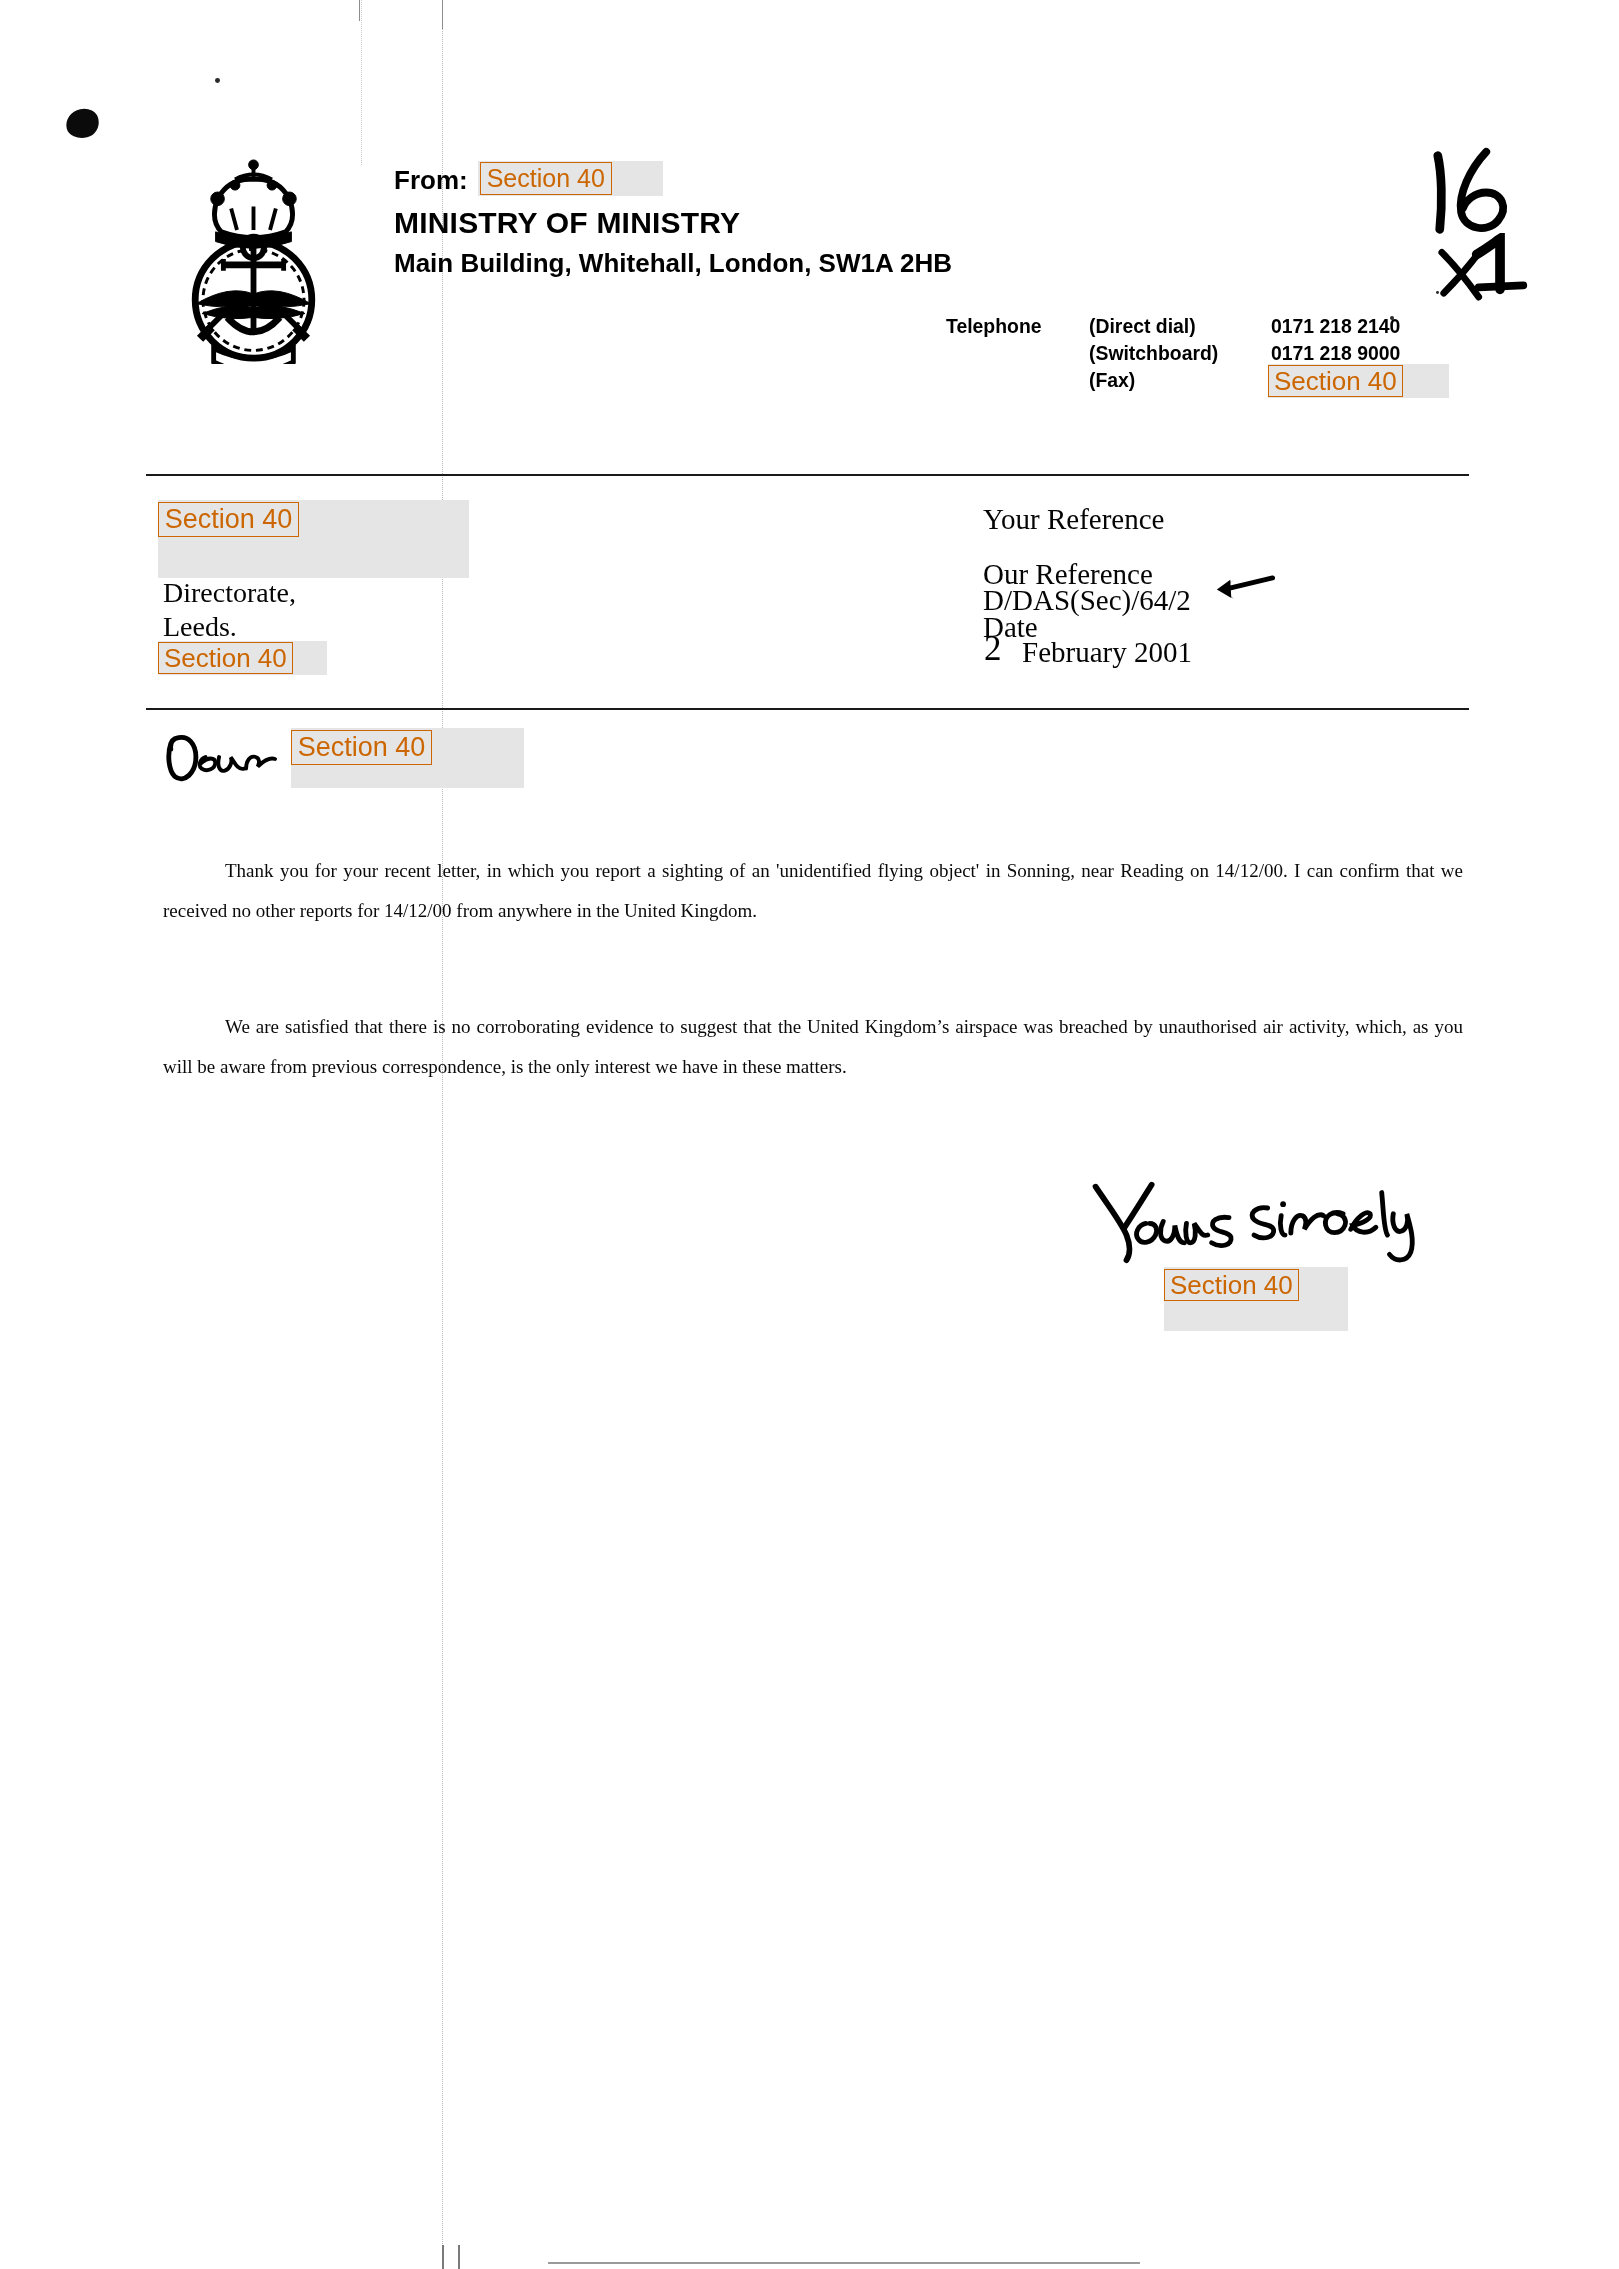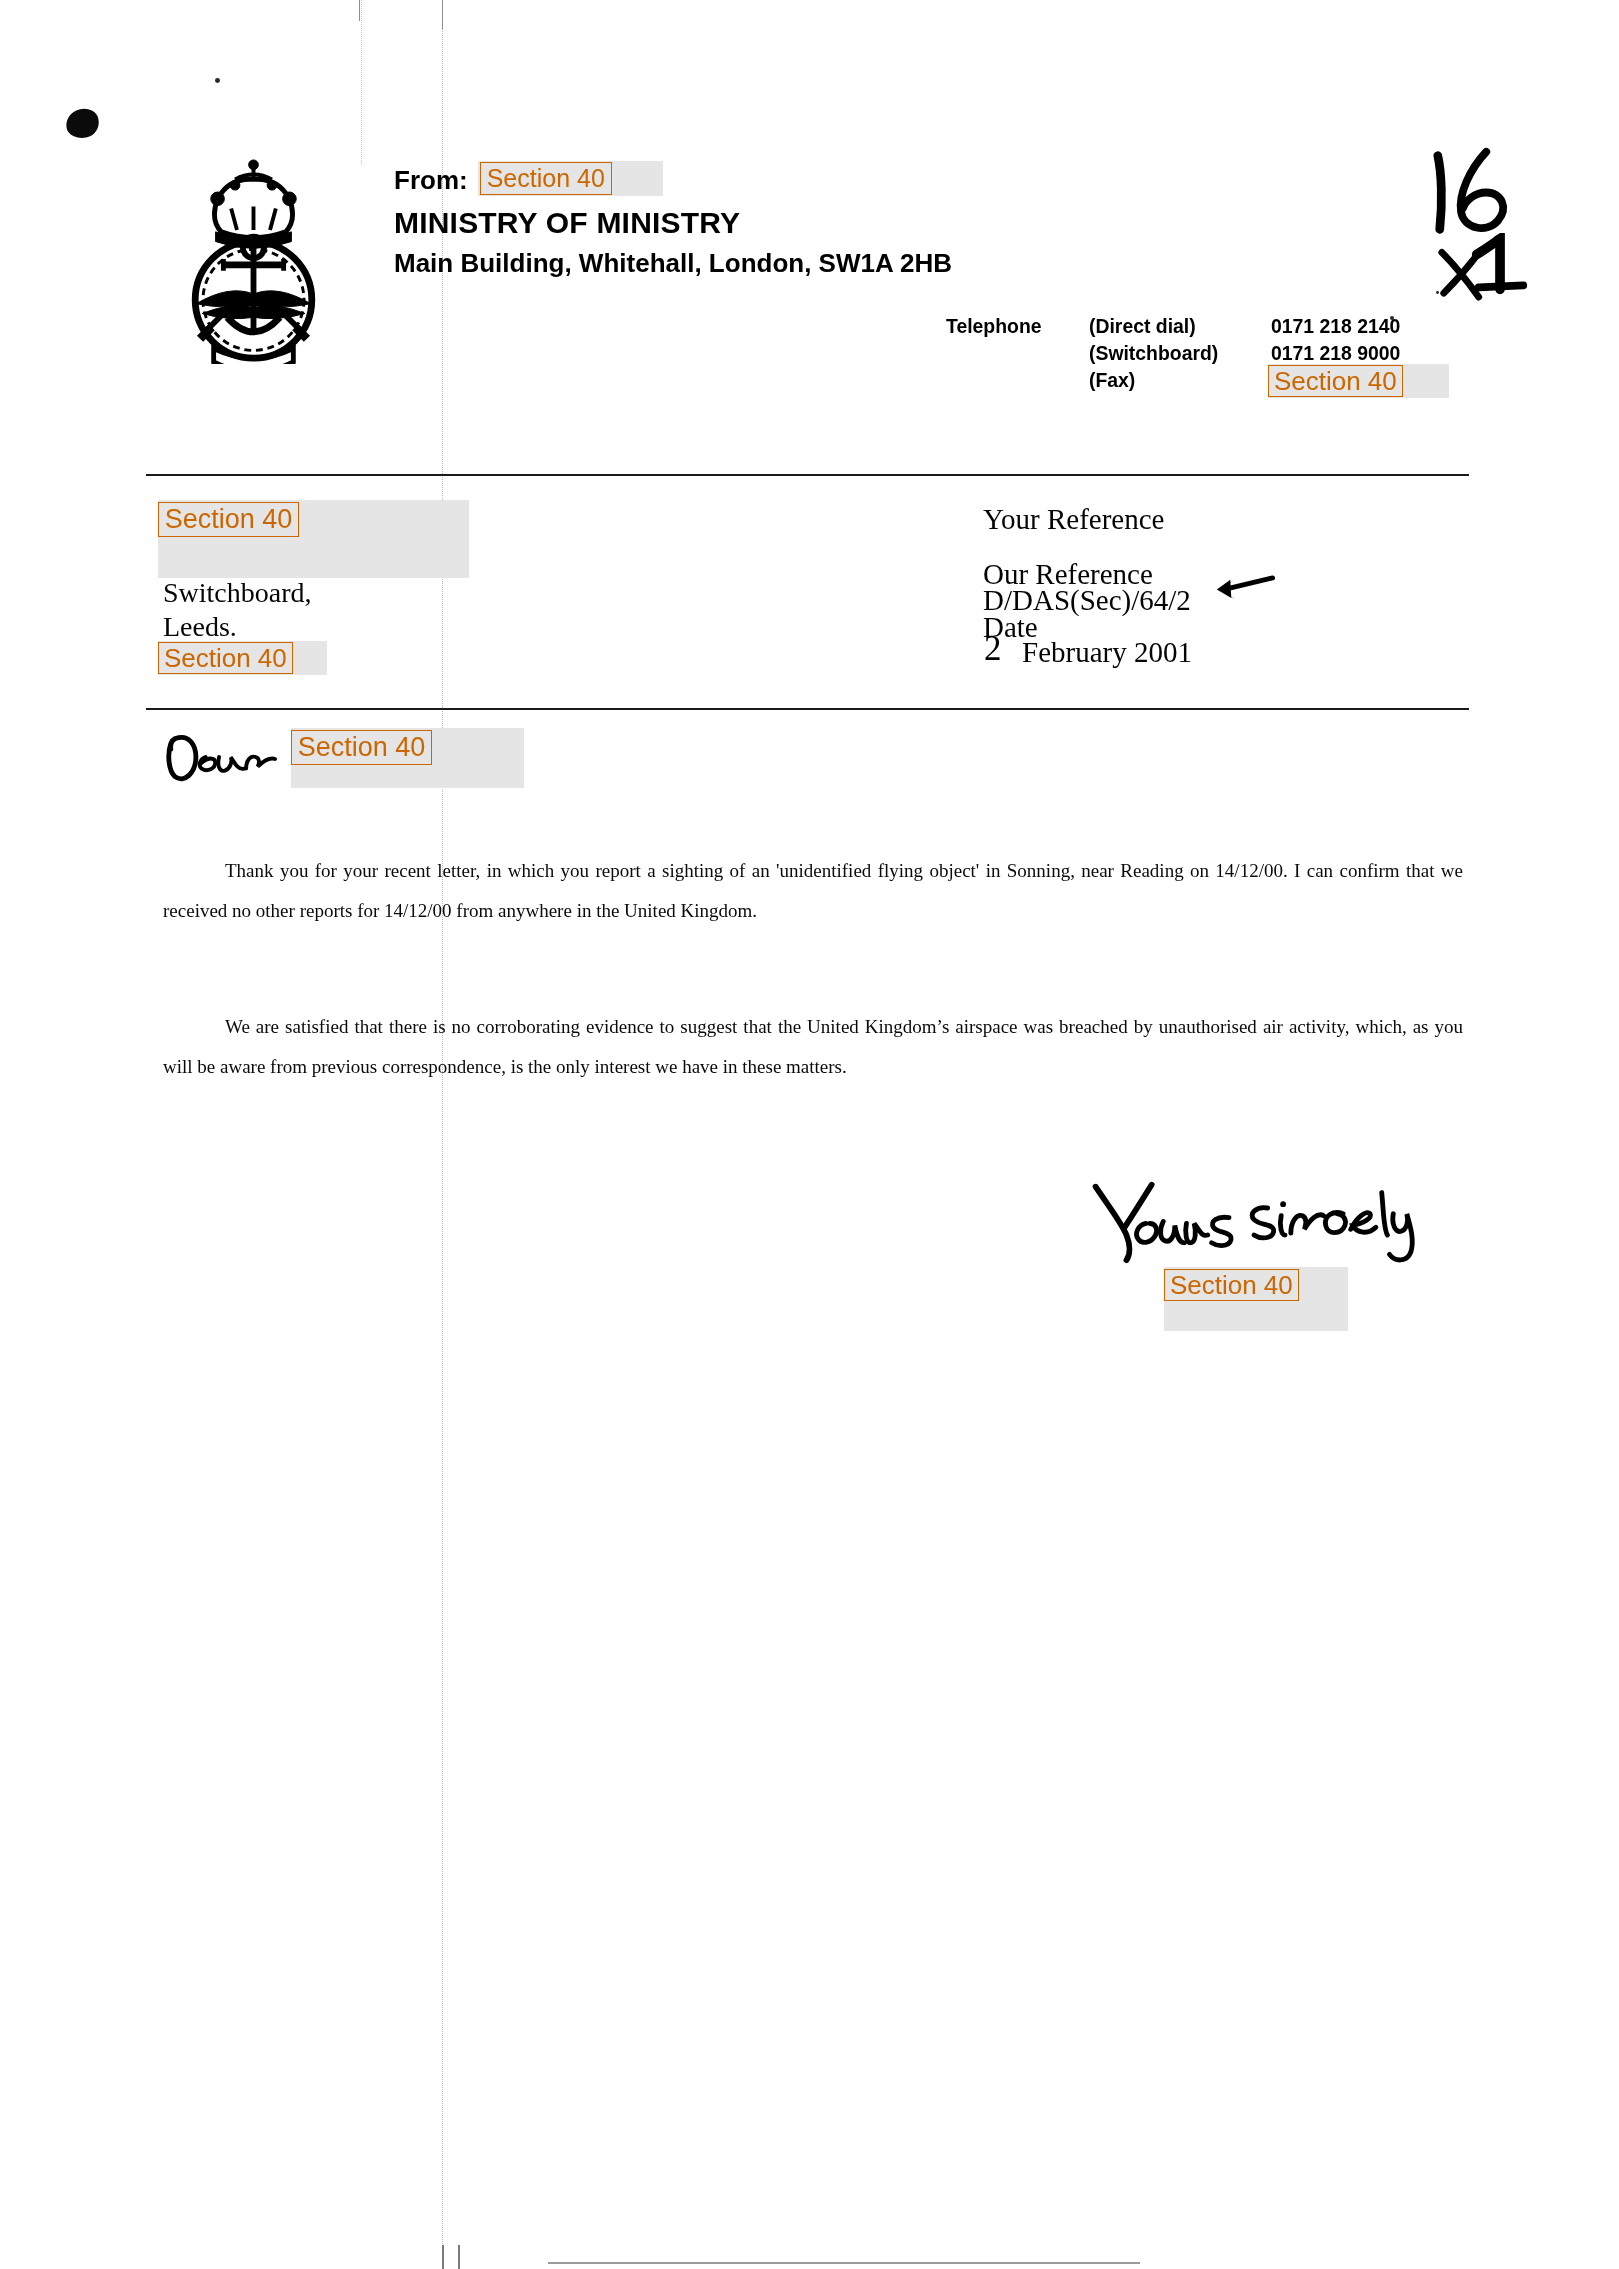--- a/index.html
+++ b/index.html
@@ -291,21 +291,21 @@
     <span class="tag" style="font-size:26px;padding:1.9px 4.9px;">Section 40</span>
   </div>
 
   <div class="rule" id="rule-top"></div>
   <div class="rule" id="rule-bottom"></div>
 
   <div class="redaction" style="left:158px;top:500px;width:311px;height:58px;">
     <span class="tag" style="font-size:27px;padding:2.9px 5.8px;align-self:flex-start;margin-top:1.9px;">Section 40</span>
   </div>
   <div class="redaction" style="left:158px;top:549px;width:311px;height:29px;"></div>
-  <div class="serif-line" id="addr-town">Switchboard,</div>
+  <div class="serif-line" id="addr-town">Directorate,</div>
   <div class="serif-line" id="addr-city">Leeds.</div>
   <div class="redaction" style="left:158px;top:641px;width:169px;height:34px;">
     <span class="tag" style="font-size:26px;padding:1.9px 4.9px;">Section 40</span>
   </div>
 
   <div class="serif-line" id="ref-your">Your Reference</div>
   <div class="serif-line" id="ref-our">Our Reference</div>
   <div class="serif-line" id="ref-ournum">D/DAS(Sec)/64/2</div>
   <svg class="ref-arrow" viewBox="0 0 76 26">
     <path d="M74 4 L22 16 L34 6 L20 17 L34 26 L22 16 Z" fill="#000"></path>

